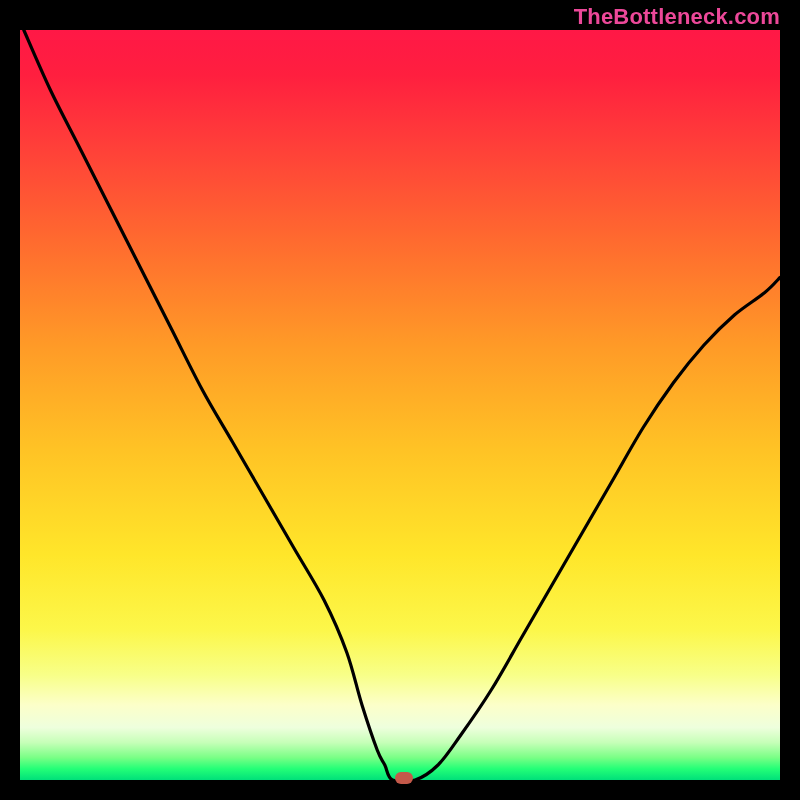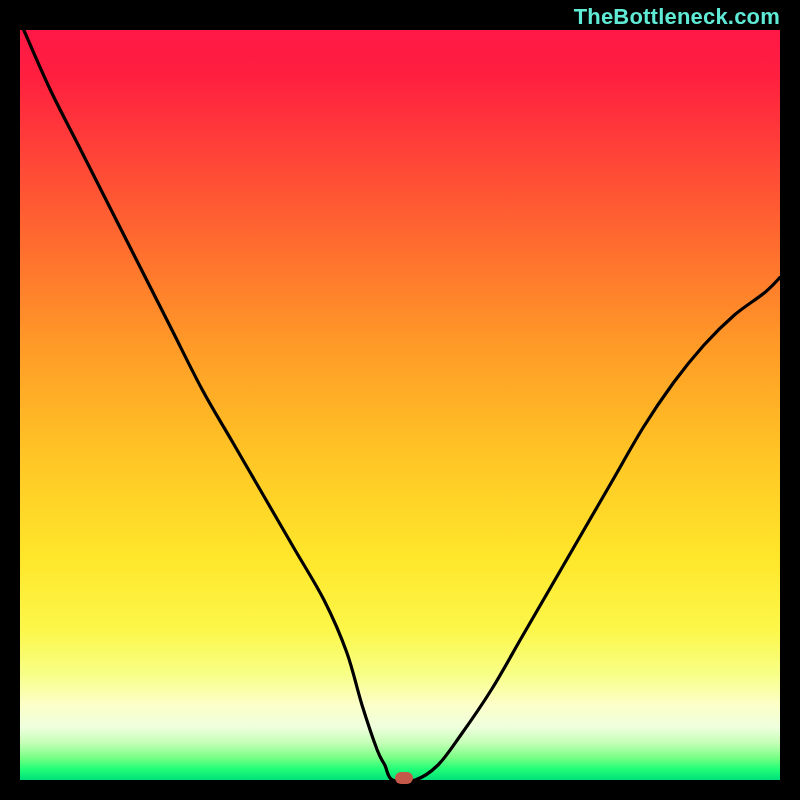--- a/index.html
+++ b/index.html
@@ -14,21 +14,21 @@
   .stage {
     position: relative;
     width: 800px;
     height: 800px;
     background: #000;
   }
   .watermark {
     position: absolute;
     top: 4px;
     right: 20px;
-    color: #5eead4;
+    color: #ec4899;
     font-size: 22px;
     font-weight: 600;
     letter-spacing: 0.2px;
     user-select: none;
     text-align: center;
   }
   .plot {
     position: absolute;
     left: 20px;
     top: 30px;

